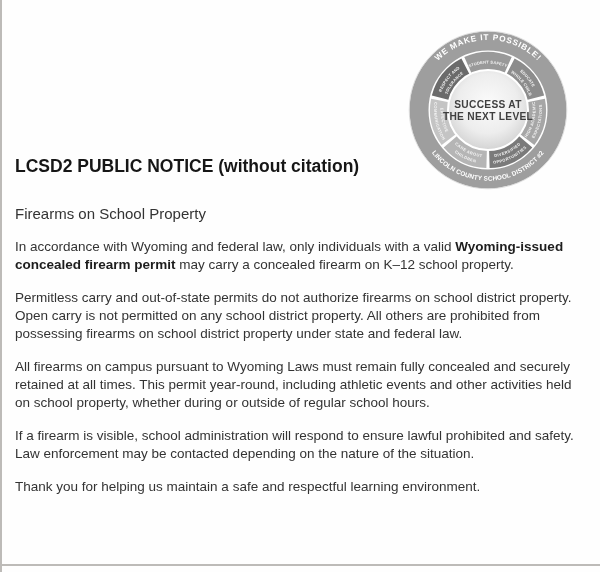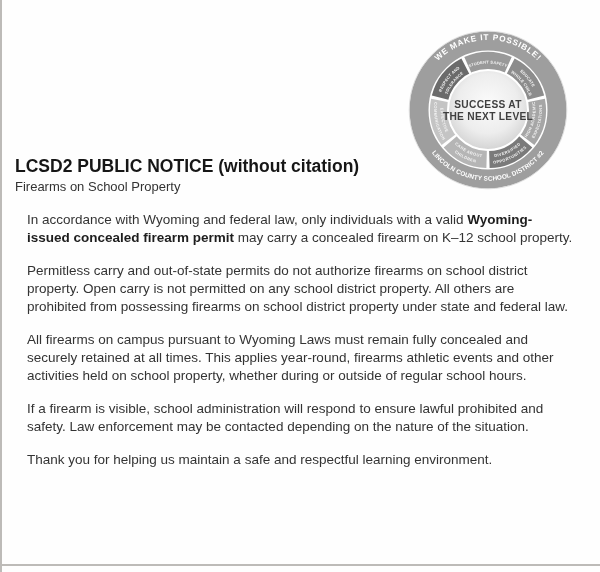--- a/index.html
+++ b/index.html
@@ -51,29 +51,29 @@
     box-sizing:border-box;
   }
   .doc-title{
     font-size:17.5px;
     font-weight:bold;
     color:#161616;
     line-height:22px;
     margin:0;
   }
   .doc-subtitle{
-    font-size:13px;
+    font-size:15px;
     line-height:18px;
-    margin:1px 0 0 0;
+    margin:28px 0 0 0;
     color:#333333;
   }
   .paragraph{
     font-size:13.5px;
     line-height:18px;
-    margin:15px 0 0 12px;
+    margin:15px 0 0 0;
     color:#333333;
     max-width:575px;
   }
   .paragraph b{color:#1d1d1d;}
 </style>
 </head>
 <body>
 
 <div class="edge-left"></div>
 <div class="edge-bottom"></div>
@@ -146,16 +146,16 @@
   </svg>
 </div>
 
 <div class="content">
   <h1 class="doc-title">LCSD2 PUBLIC NOTICE (without citation)</h1>
   <p class="doc-subtitle">Firearms on School Property</p>
 
   <p class="paragraph"><span>In accordance with Wyoming and federal law, only individuals with a valid </span><b>Wyoming-issued concealed firearm permit</b><span> may carry a concealed firearm on K–12 school property.</span></p>
 
   <p class="paragraph">Permitless carry and out-of-state permits do not authorize firearms on school district property. Open carry is not permitted on any school district property. All others are prohibited from possessing firearms on school district property under state and federal law.</p>
-  <p class="paragraph">All firearms on campus pursuant to Wyoming Laws must remain fully concealed and securely retained at all times. This applies year-round, firearms athletic events and other activities held on school property, whether during or outside of regular school hours.</p>
+  <p class="paragraph">All firearms on campus pursuant to Wyoming Laws must remain fully concealed and securely retained at all times. This permit year-round, including athletic events and other activities held on school property, whether during or outside of regular school hours.</p>
   <p class="paragraph">If a firearm is visible, school administration will respond to ensure lawful prohibited and safety. Law enforcement may be contacted depending on the nature of the situation.</p>
   <p class="paragraph">Thank you for helping us maintain a safe and respectful learning environment.</p>
 </div>
 
 </body></html>

